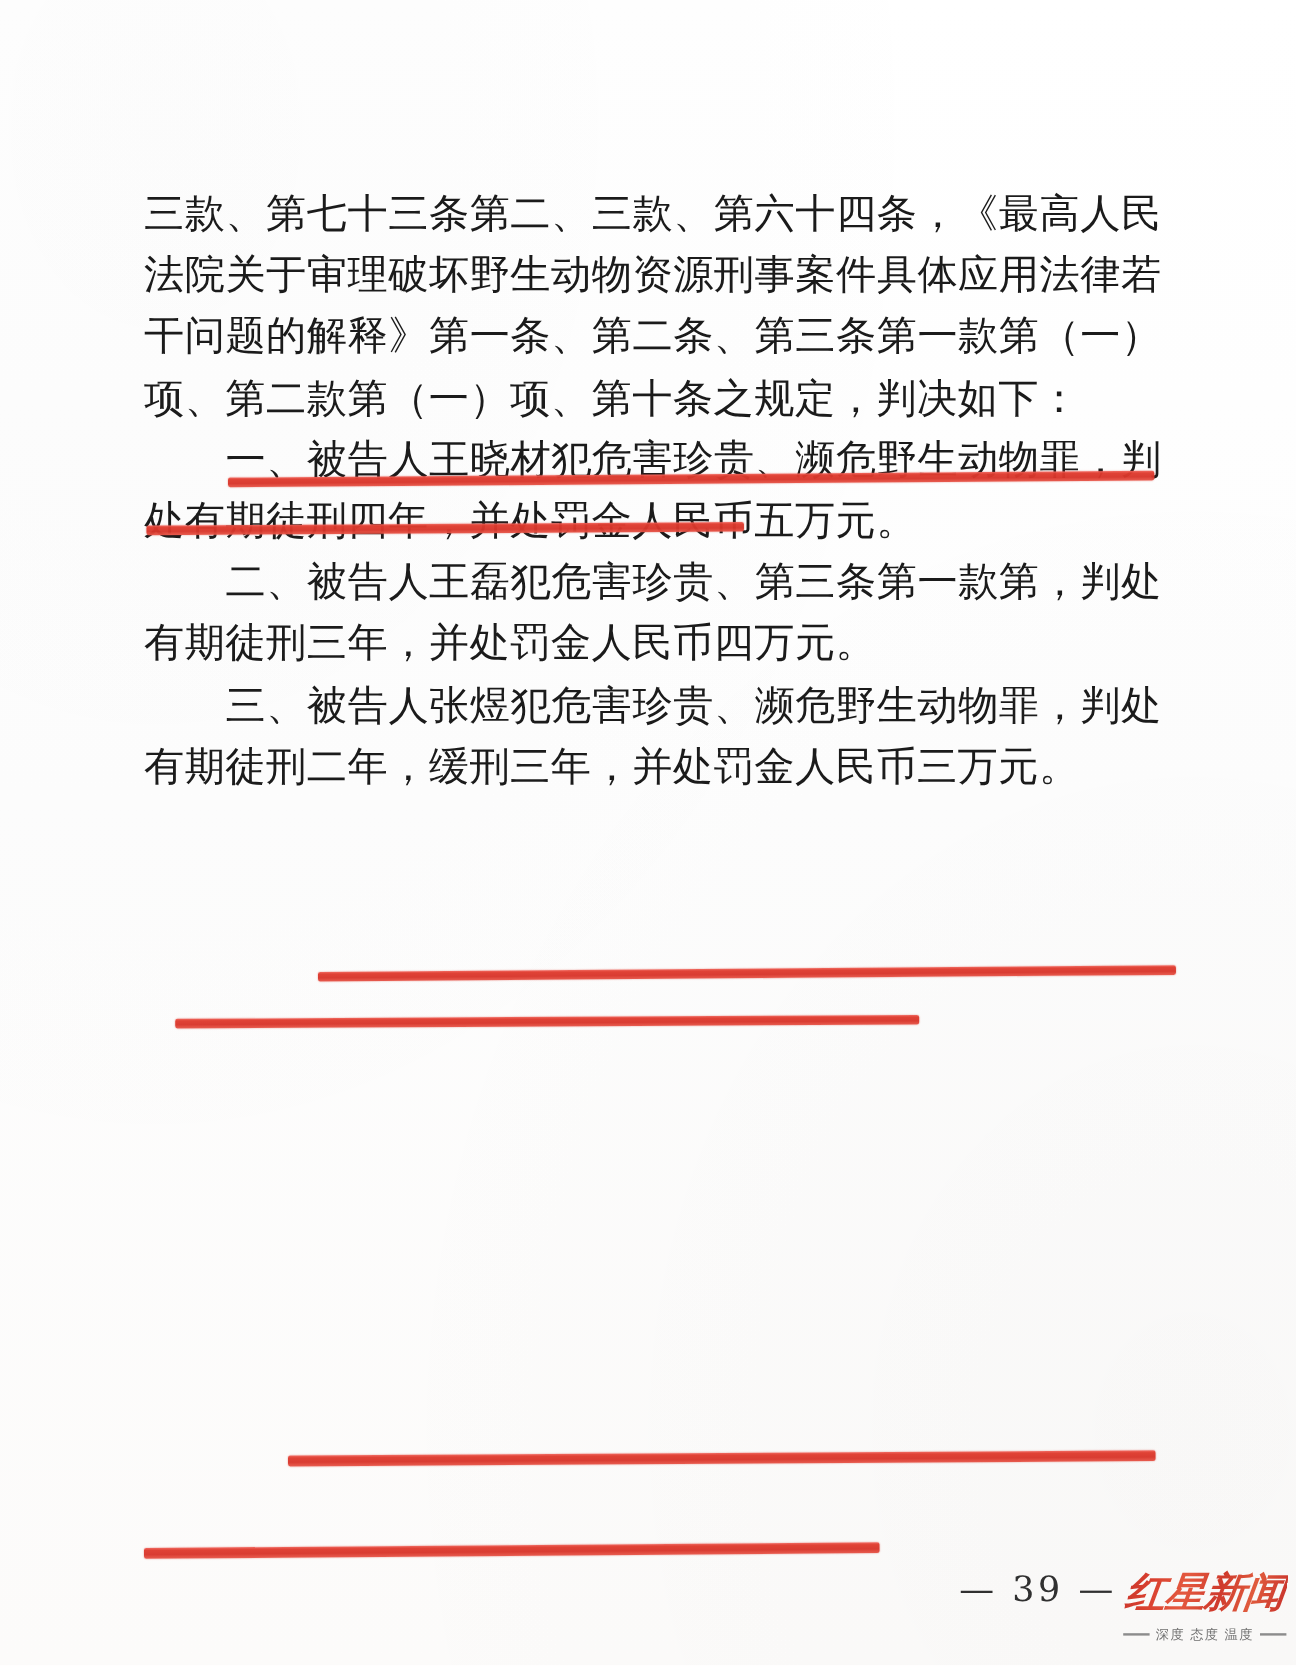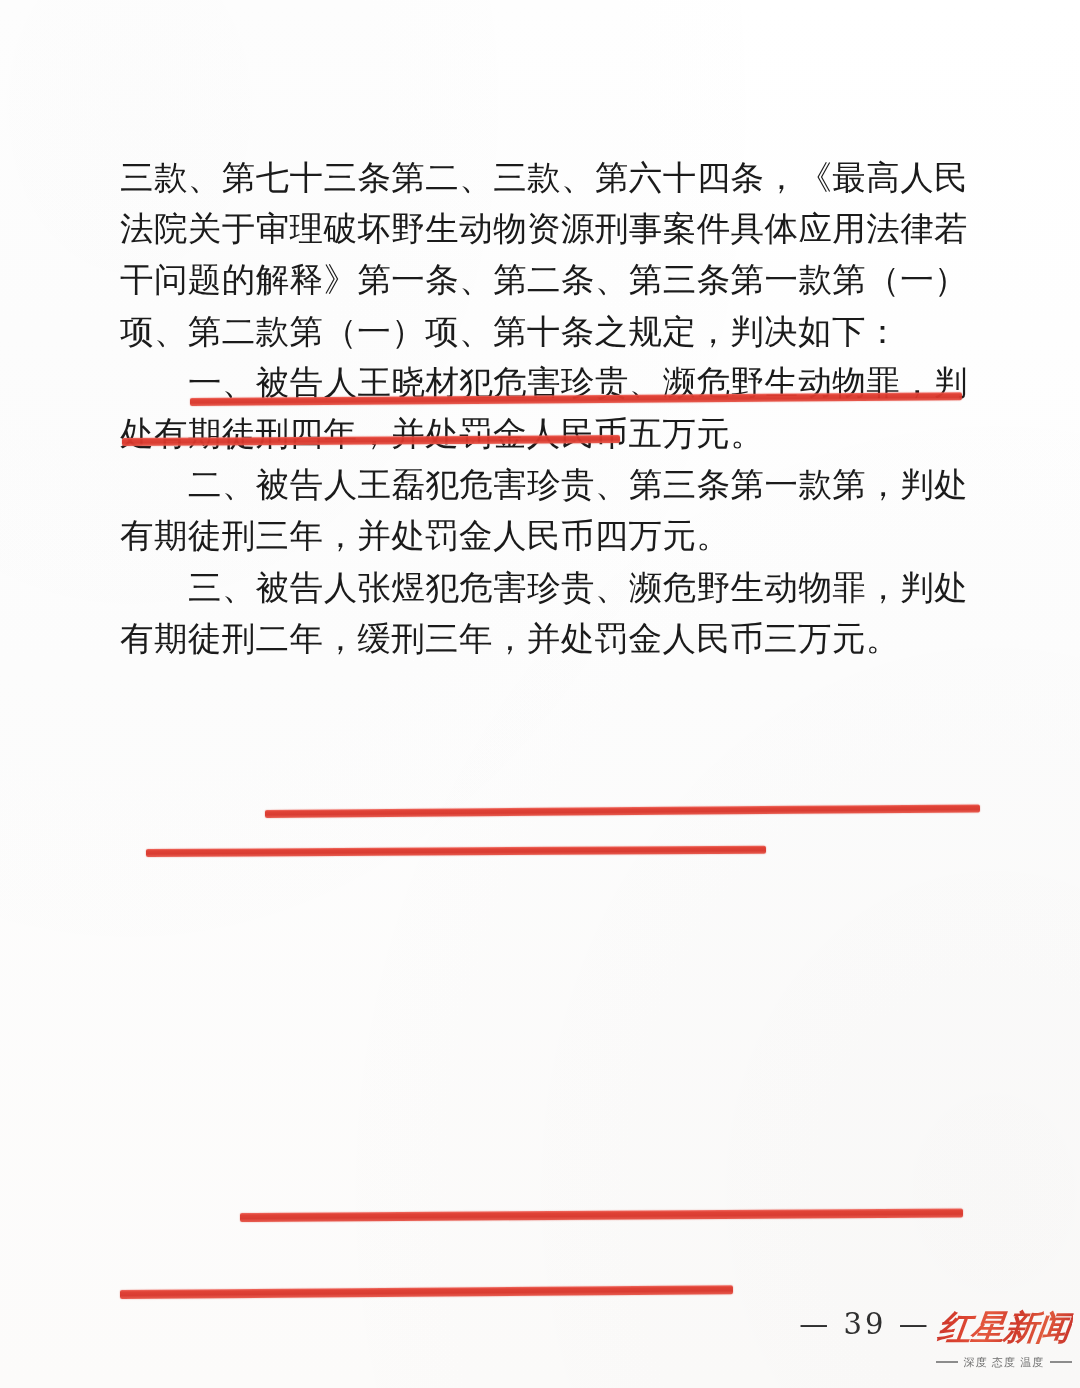--- a/index.html
+++ b/index.html
@@ -137,21 +137,21 @@
     display: block;
     width: 22px;
     height: 1.5px;
     background: #8c8c8c;
   }
   #logo-tagline {
     font-size: 11px;
     color: #6f6f6f;
     letter-spacing: 1.2px;
     white-space: nowrap;
-    font-family: Liberation Serif, serif;
+    font-family: Liberation Sans, sans-serif;
   }
 </style>
 </head>
 <body>
 
 <div id="page">
 
   <div id="paper-texture"></div>
 
   <div id="text-body">

